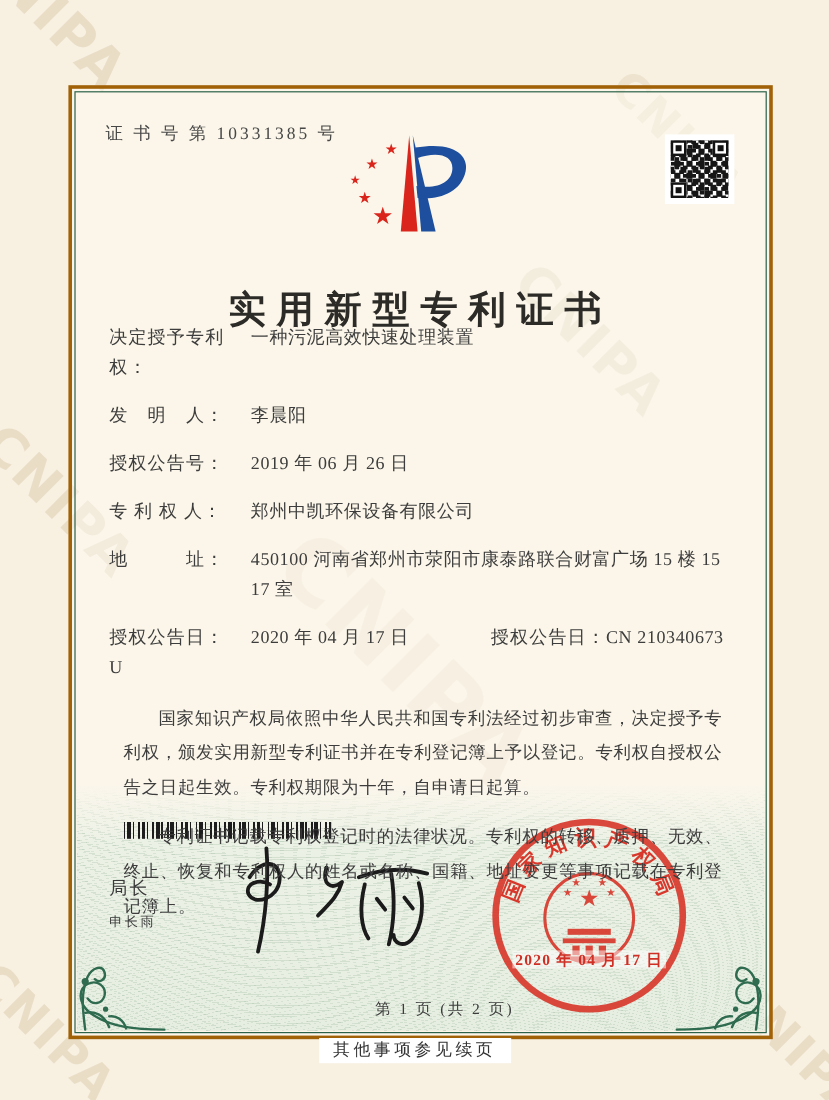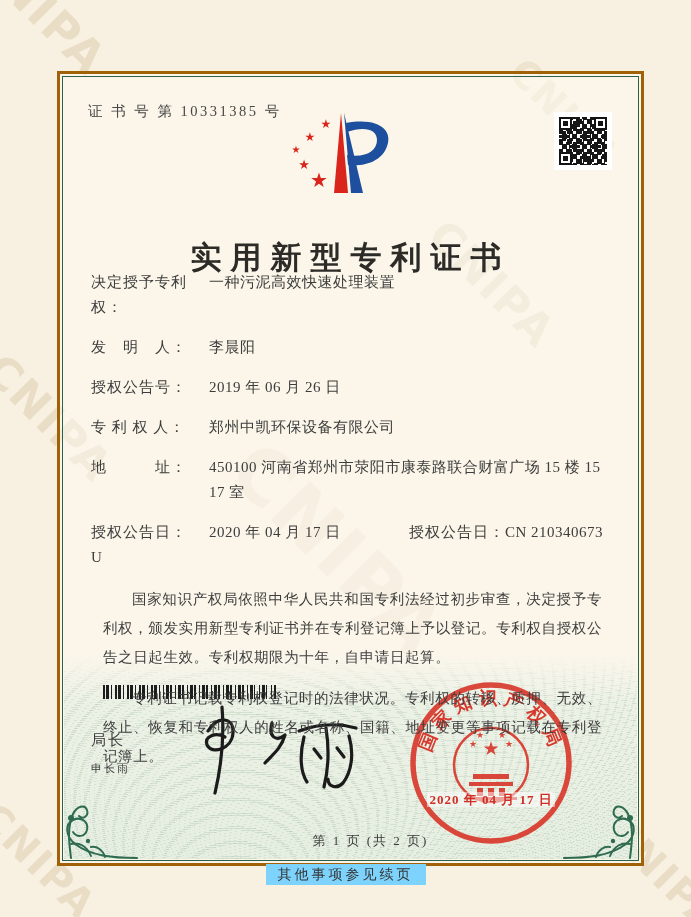--- a/index.html
+++ b/index.html
@@ -85,21 +85,21 @@
   .seal{position:absolute;left:343px;top:24px;width:168px;height:168px;}
   .seal svg{position:absolute;left:0;top:0;}
   .seal-date{
     position:absolute;left:0;right:0;top:112px;text-align:center;
     font-size:13px;font-weight:bold;color:#cf3026;letter-spacing:1px;
   }
   .seal-date span{background:rgba(255,255,255,0.5);padding:0 2px;}
   .pageno{position:absolute;left:0;right:0;bottom:9px;text-align:center;font-size:13px;letter-spacing:2px;color:#3c3c3c;padding-left:40px;}
   
   .note{position:absolute;z-index:2;left:0;right:0;top:866px;text-align:center;font-size:14px;letter-spacing:3px;color:#333;}
-  .note span{background:#7dd3fc;padding:3px 12px;}
+  .note span{background:#ffffff;padding:3px 12px;}
 </style>
 </head>
 <body>
 
 <div class="page">
 
   <div class="wm wm1">CNIPA</div>
   <div class="wm wm2">CNIPA</div>
   <div class="wm wm3">CNIPA</div>
   <div class="wm wm4">CNIPA</div>

